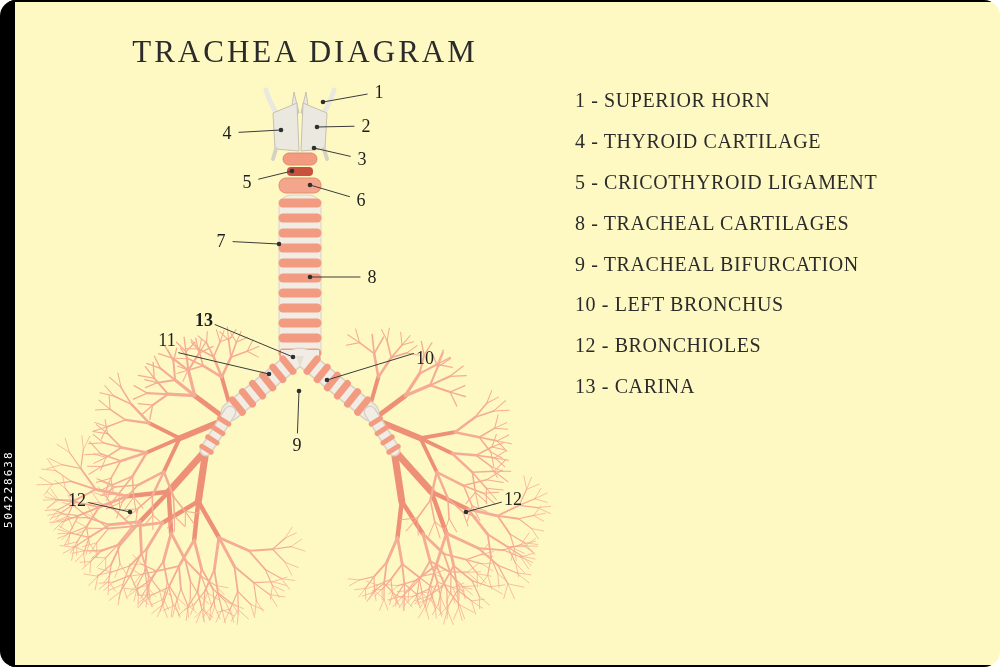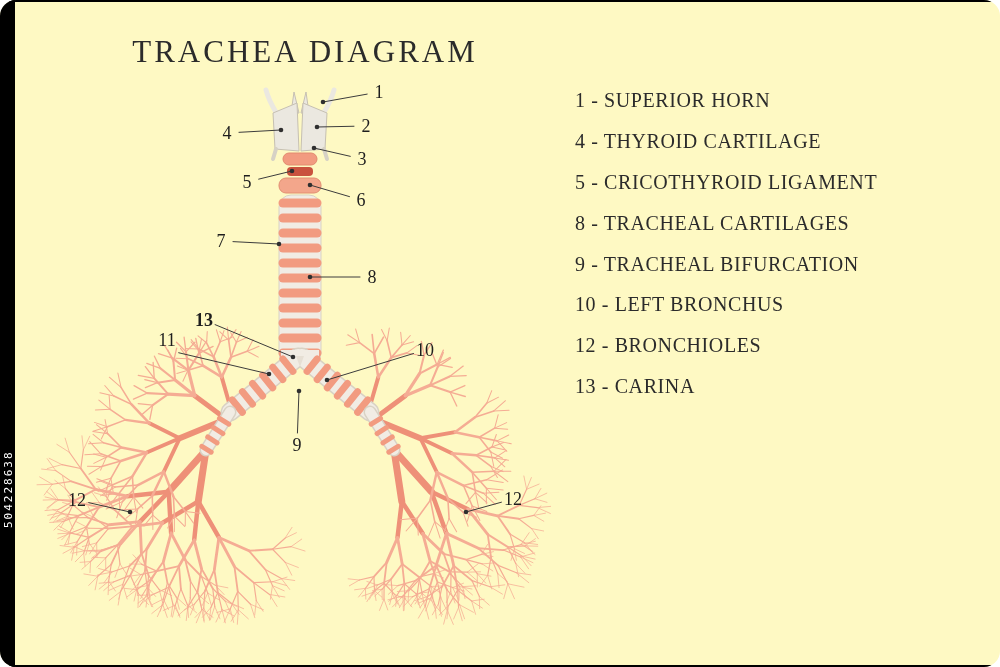--- a/index.html
+++ b/index.html
@@ -954,21 +954,21 @@
       <div class="callout-num" style="left: 379px; top: 92px;">1</div>
       <div class="callout-num" style="left: 366px; top: 126px;">2</div>
       <div class="callout-num" style="left: 362px; top: 159px;">3</div>
       <div class="callout-num" style="left: 227px; top: 133px;">4</div>
       <div class="callout-num" style="left: 247px; top: 182px;">5</div>
       <div class="callout-num" style="left: 361px; top: 200px;">6</div>
       <div class="callout-num" style="left: 221px; top: 241px;">7</div>
       <div class="callout-num" style="left: 372px; top: 277px;">8</div>
       <div class="callout-num" style="left: 204px; top: 320px; font-weight: bold;">13</div>
       <div class="callout-num" style="left: 167px; top: 332px; margin-top: 8px;">11</div>
-      <div class="callout-num" style="left: 425px; top: 350px;">10</div>
+      <div class="callout-num" style="left: 425px; top: 358px;">10</div>
       <div class="callout-num" style="left: 297px; top: 445px;">9</div>
       <div class="callout-num" style="left: 77px; top: 500px;">12</div>
       <div class="callout-num" style="left: 513px; top: 499px;">12</div>
     </div>
 
   <div class="wm-bar">
     <span class="wm-text">504228638</span>
   </div>
   <div class="frame-line frame-top"></div>
   <div class="frame-line frame-bottom"></div>

